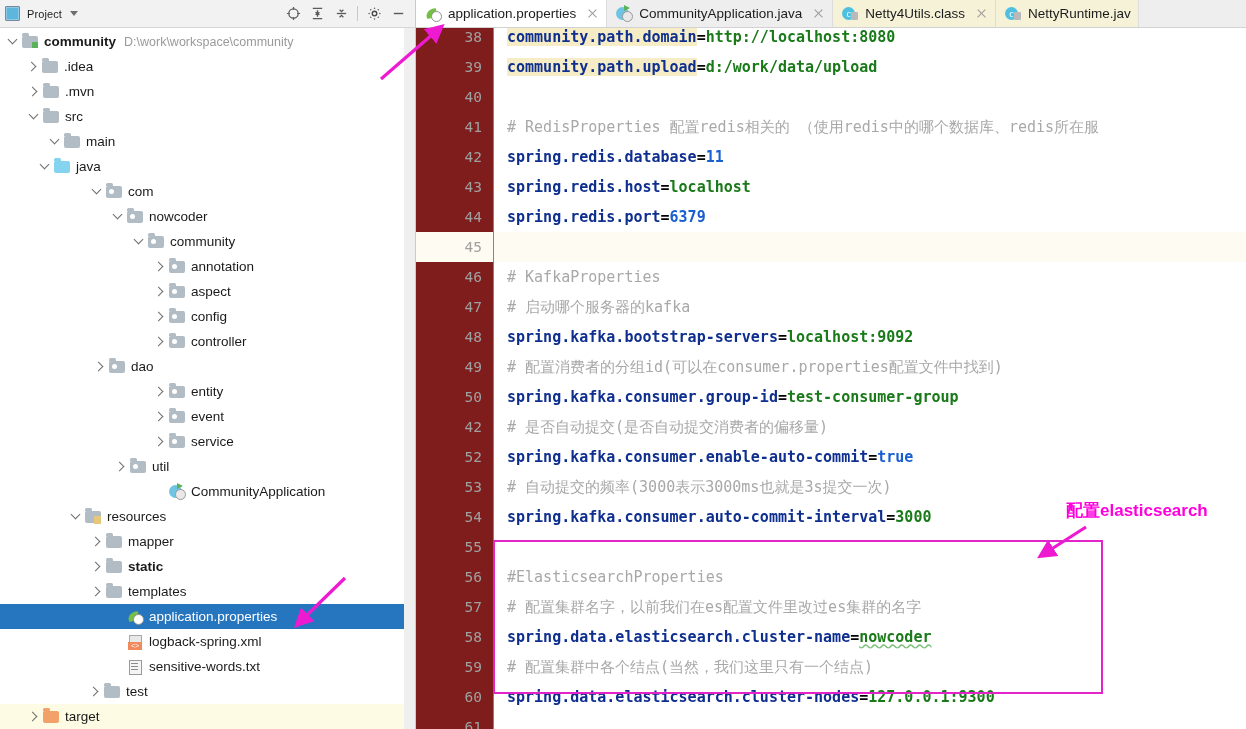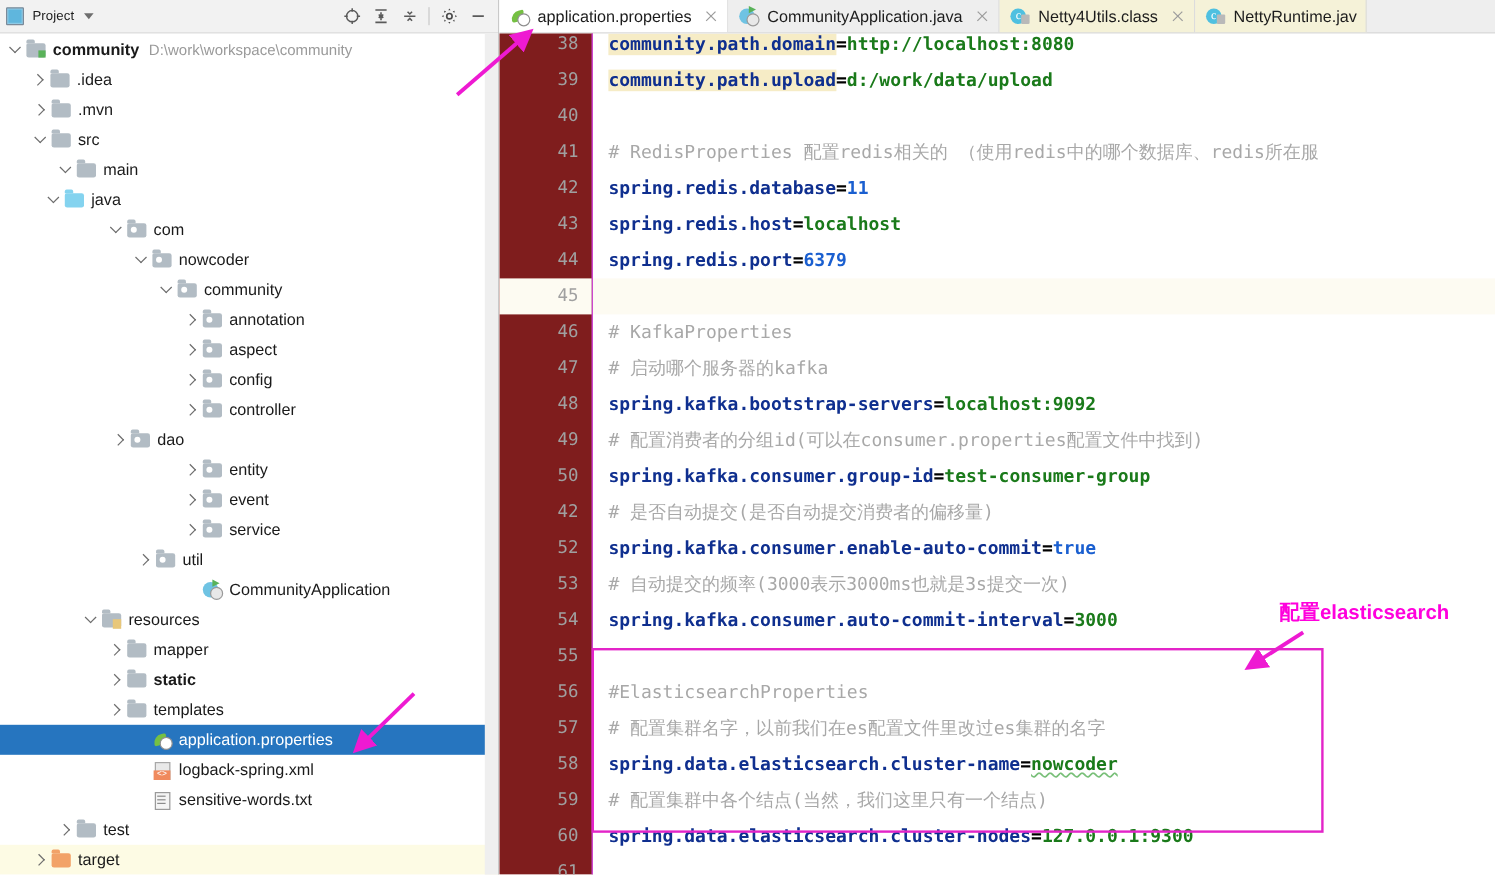--- a/index.html
+++ b/index.html
@@ -505,21 +505,21 @@
         <div class="row" style="padding-left: 113px;">
           <span class="arrow none"></span>
           <span class="ic ic-xml"></span>
           <span class="lbl">logback-spring.xml</span>
         </div>
         <div class="row" style="padding-left: 113px;">
           <span class="arrow none"></span>
           <span class="ic ic-txt"></span>
           <span class="lbl">sensitive-words.txt</span>
         </div>
-        <div class="row" style="padding-left: 50px;">
+        <div class="row" style="padding-left: 50px; margin-left: 40px;">
           <span class="arrow r"></span>
           <span class="ic">
             <span class="fld"></span>
           </span>
           <span class="lbl">test</span>
         </div>
         <div class="row excluded" style="padding-left: 29px;">
           <span class="arrow r"></span>
           <span class="ic">
             <span class="fld orange"></span>

